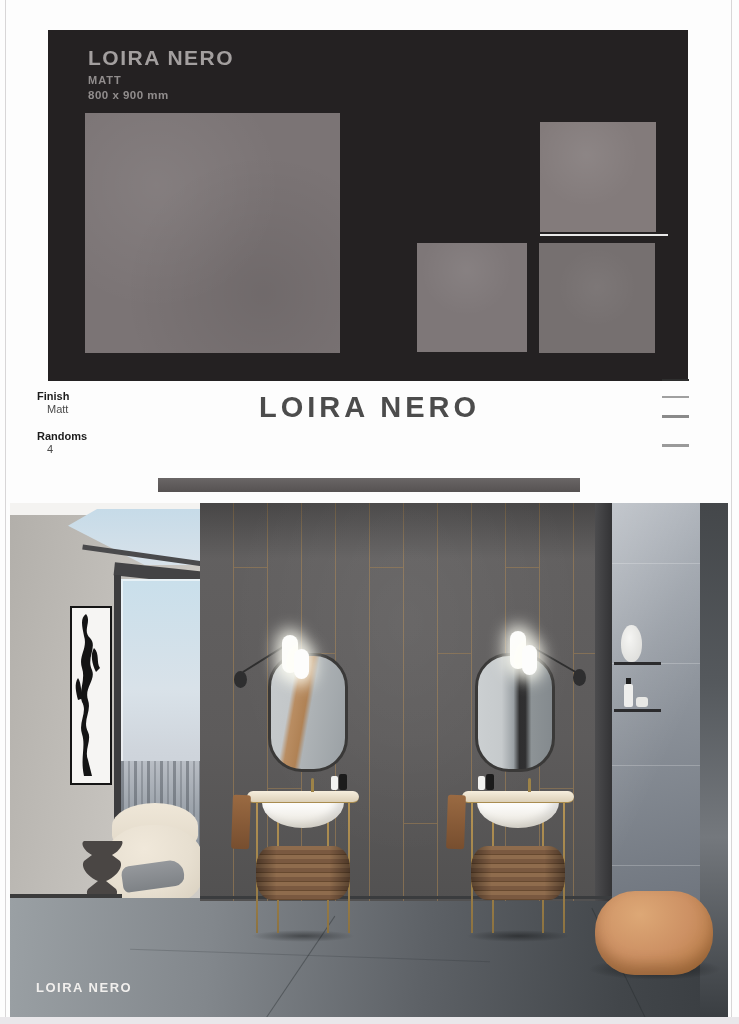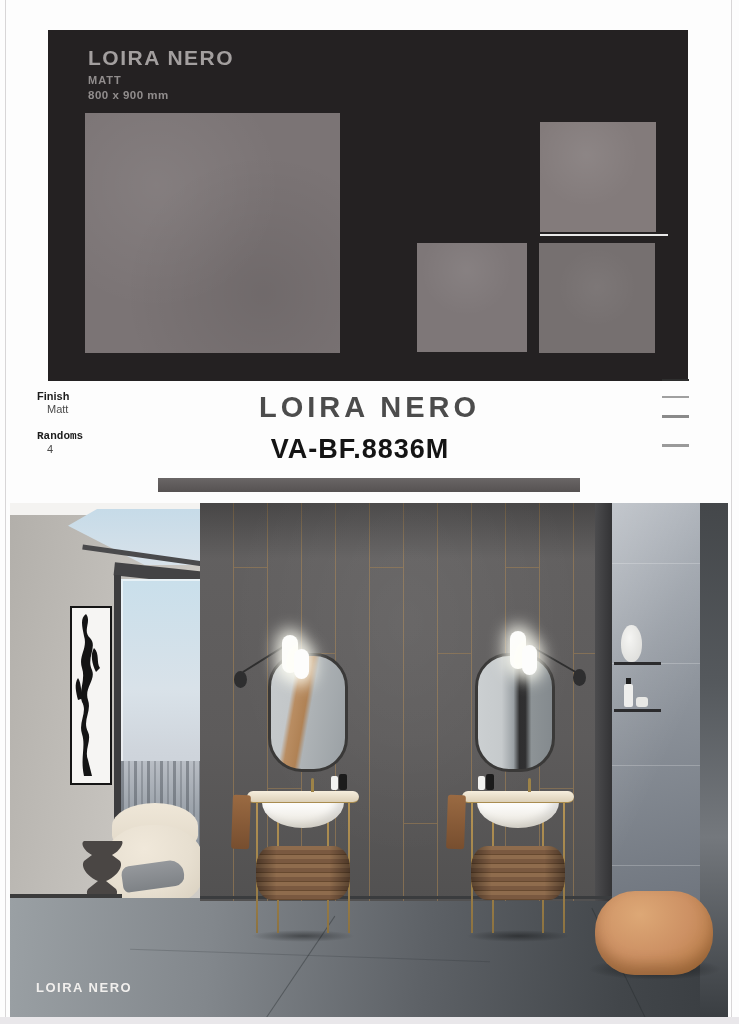--- a/index.html
+++ b/index.html
@@ -179,25 +179,24 @@
     <div class="board-size">800 x 900 mm</div>
     <div class="tile large"></div>
     <div class="tile tr"></div>
     <div class="tile-sep"></div>
     <div class="tile mid"></div>
     <div class="tile br"></div>
   </div>
 
   <div class="spec-label" style="top:390px;">Finish</div>
   <div class="spec-value" style="top:403px;">Matt</div>
-  <div class="spec-label" style="top:430px;font-family:Liberation Mono, monospace;">Randoms</div>
+  <div class="spec-label" style="top:430px;">Randoms</div>
   <div class="spec-value" style="top:443px;">4</div>
 
   <div class="main-title">LOIRA NERO</div>
-  <div class="product-code">VA-BF.8836M</div>
 
   <div class="edge-mark" style="top:379px;height:2px;background:#2e2e2e;"></div>
   <div class="edge-mark" style="top:396px;height:2px;background:#a0a0a0;"></div>
   <div class="edge-mark" style="top:415px;height:3px;background:#8a8a8a;"></div>
   <div class="edge-mark" style="top:444px;height:3px;background:#9a9a9a;"></div>
 
   <div class="slab-edge"></div>
 
   <div class="photo">
 

